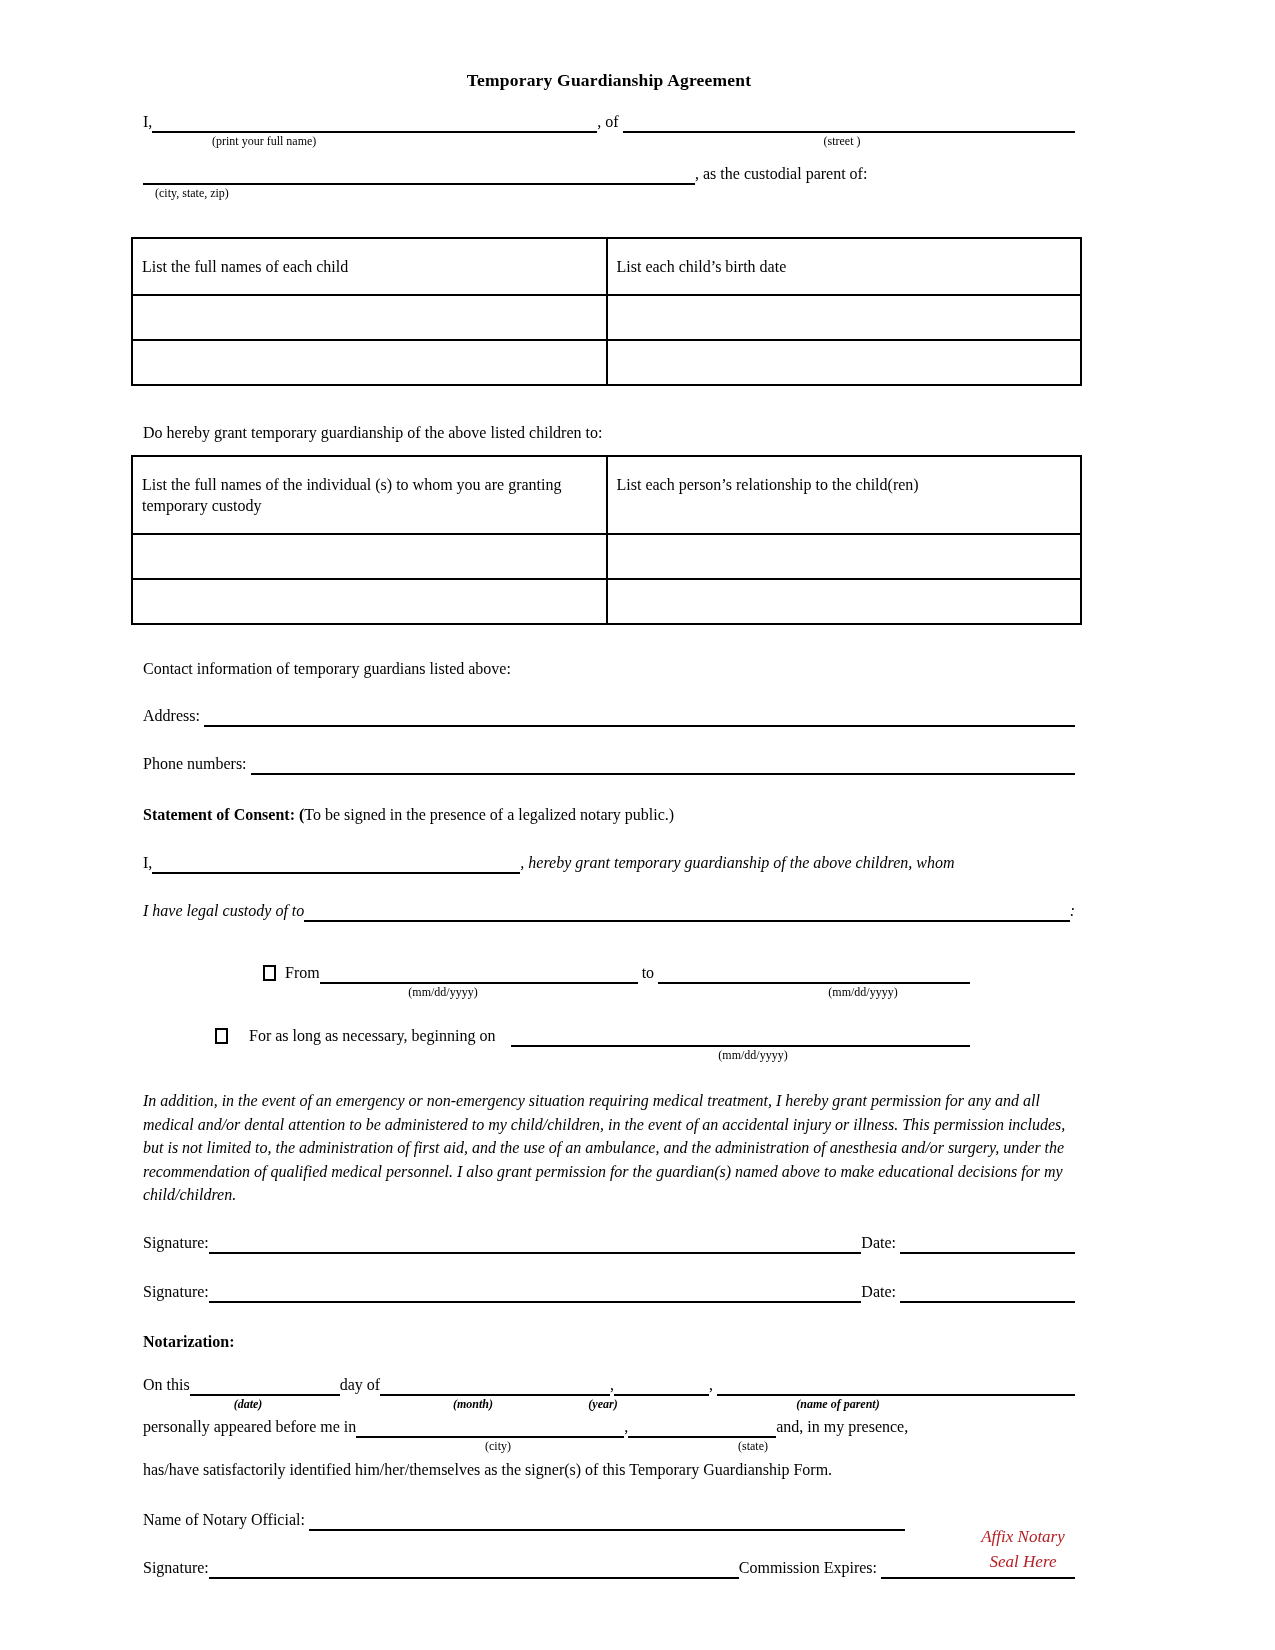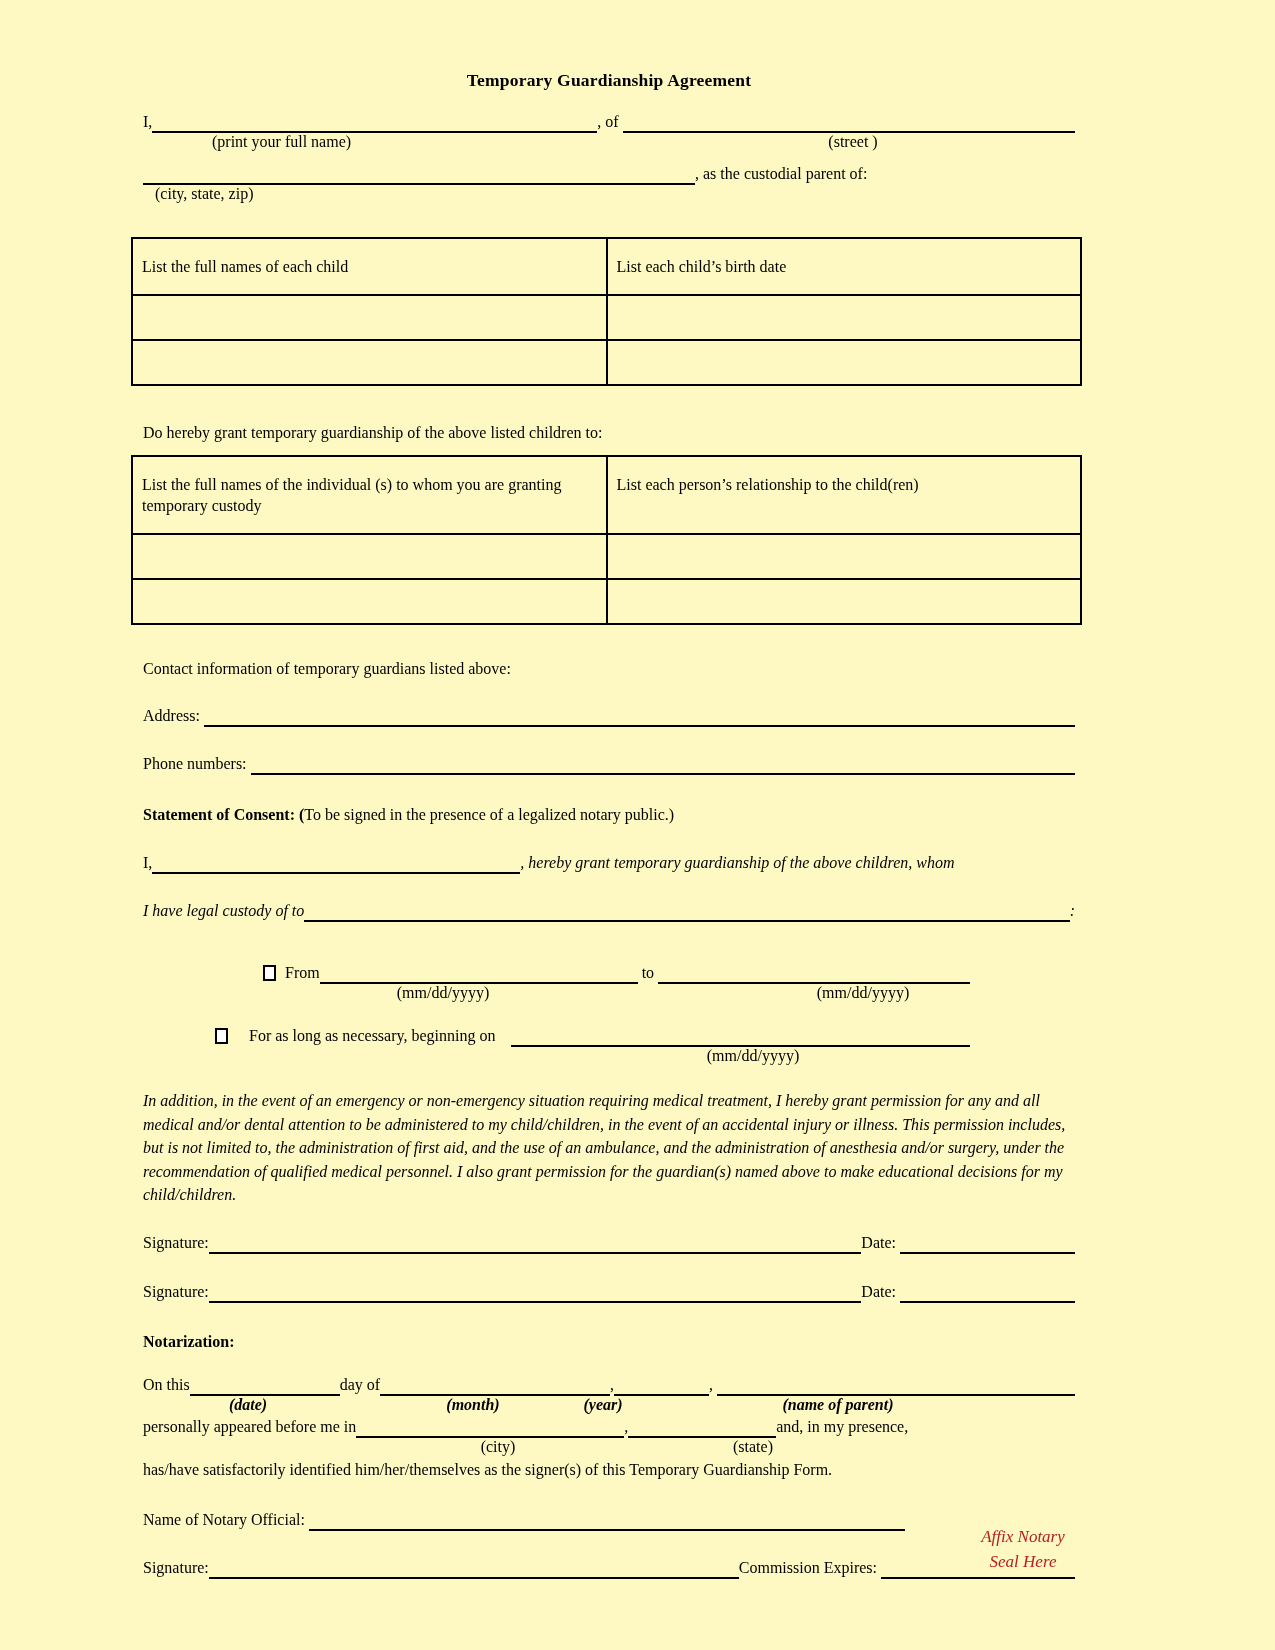--- a/index.html
+++ b/index.html
@@ -1,31 +1,31 @@
 <!DOCTYPE html>
 <html><head>
 <meta charset="utf-8">
 <style>
   * { margin:0; padding:0; box-sizing:border-box; }
   html,body { background:#e9e9e9; }
   .page {
     position:relative;
     width:1275px; height:1650px;
     margin:0 auto;
-    background:#fef9c3;
+    background:#ffffff;
     font-family:"Liberation Serif","DejaVu Serif",serif;
     font-size:16px; color:#000;
   }
   .content { padding:0 0 0 143px; width:1075px; }
   .doc-title { padding-top:70px; text-align:center; font-weight:bold; font-size:17.5px; letter-spacing:.2px; }
   .line { display:flex; align-items:flex-end; line-height:22px; }
   .line .t { white-space:pre; }
   .blank { border-bottom:2px solid #000; height:1px; align-self:flex-end; }
   .grow { flex:1 1 auto; }
-  .hints { position:relative; height:16px; font-size:16px; line-height:15px; }
+  .hints { position:relative; height:16px; font-size:12px; line-height:15px; }
   .hints span { position:absolute; top:1px; }
   .ctr { text-align:center; }
   .ital { font-style:italic; }
   .bold { font-weight:bold; }
   table.grid { border-collapse:collapse; width:951px; margin-left:-12px; table-layout:fixed; }
   table.grid th, table.grid td { border:2px solid #000; font-weight:normal; text-align:left; vertical-align:top; padding:17px 9px; font-size:16px; line-height:21px; }
   table.grid th { height:28px; }
   table.grid td { height:45px; }
   .checkbox { width:13px; height:16px; border:2px solid #000; margin:0 9px 3px 0; flex:0 0 auto; background:#fff; }
   .para { font-style:italic; line-height:23.5px; width:932px; }
@@ -41,21 +41,21 @@
     <div class="doc-title">Temporary Guardianship Agreement</div>
 
     <div class="line" style="margin-top:20px; width:932px;">
       <span class="t">I,</span>
       <span class="blank" style="width:445px;"></span>
       <span class="t">, of </span>
       <span class="blank grow"></span>
     </div>
     <div class="hints">
       <span style="left:69px;">(print your full name)</span>
-      <span class="ctr" style="left:495px; width:430px;">(street )</span>
+      <span class="ctr" style="left:484px; width:430px;">(street )</span>
     </div>
 
     <div class="line" style="margin-top:14px; width:932px;">
       <span class="blank" style="width:552px;"></span>
       <span class="t">, as the custodial parent of:</span>
     </div>
     <div class="hints">
       <span style="left:12px;">(city, state, zip)</span>
     </div>
 

